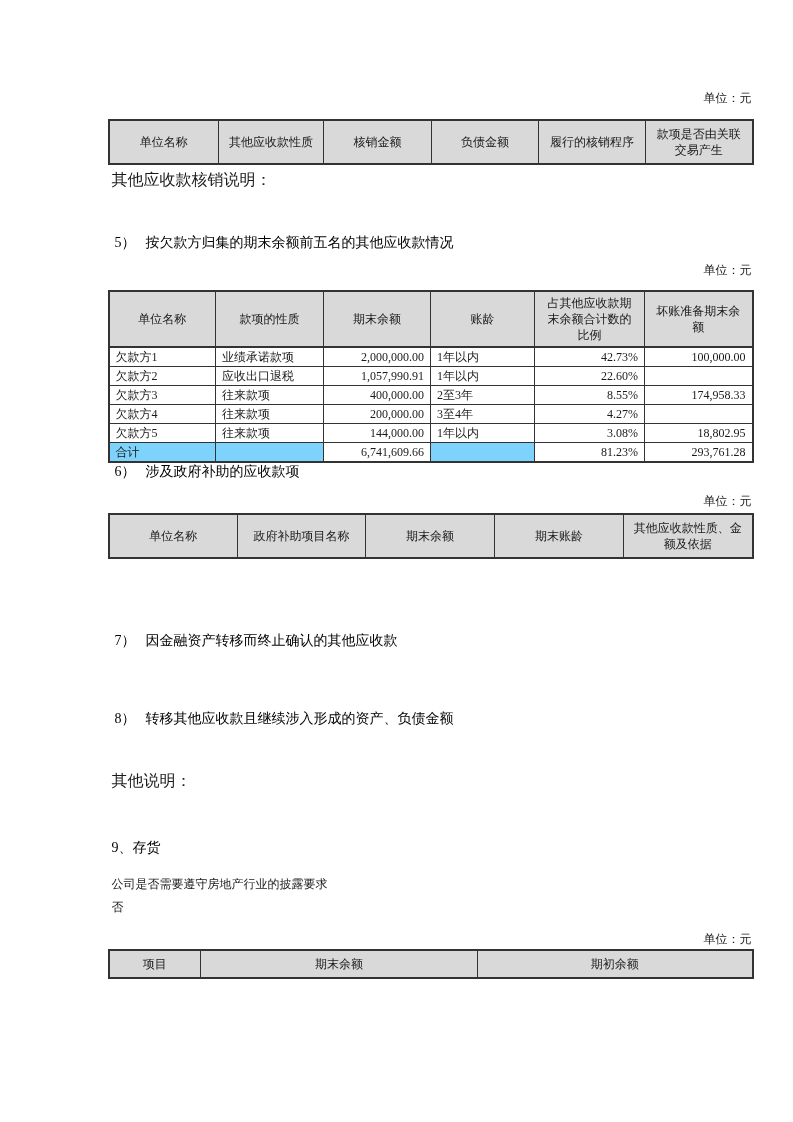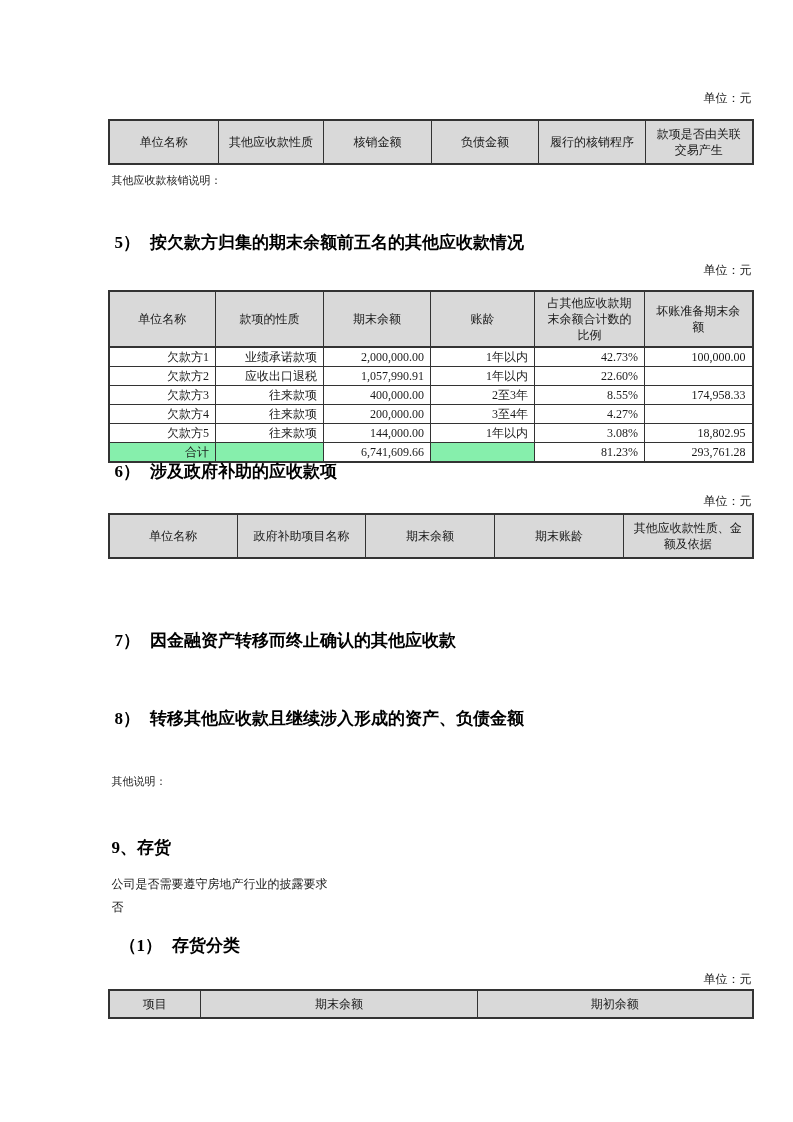--- a/index.html
+++ b/index.html
@@ -17,25 +17,25 @@
     width:644px; margin-left:68px;
     text-align:right;
     font-size:12px; line-height:16px;
   }
   .u1 { margin-top:90px; }
   .u2 { margin-top:10px; }
   .u3 { margin-top:12px; }
   .u4 { margin-top:16px; }
   .note {
     margin-left:72px; margin-top:7px;
-    font-size:11px; line-height:16px;
+    font-size:16px; line-height:16px;
   }
   .heading {
     margin-left:75px;
-    font-weight:bold; font-size:17px; line-height:18px;
+    font-weight:normal; font-size:14px; line-height:18px;
     color:#000;
   }
   .heading .num { margin-right:10px; }
   .h5 { margin-top:46px; }
   .h6 { }
   .h7 { margin-top:73px; }
   .h8 { margin-top:60px; }
   .h9 { margin-top:50px; margin-left:72px; }
   .hsub { margin-top:22px; margin-left:80px; }
   .other-note { margin-top:45px; }
@@ -56,23 +56,23 @@
     overflow:hidden;
   }
   th {
     background:#d9d9d9;
     text-align:center; vertical-align:middle;
     line-height:16px; padding:5px 7px;
   }
   .t2 th { padding:3px 7px; }
   tbody td { line-height:18px; padding:0 6px; vertical-align:middle; }
   .t2 thead th { border-bottom-width:2px; }
-  .al { text-align:right; }
+  .al { text-align:left; }
   .ar { text-align:right; }
-  .shaded { background:#86efac; }
+  .shaded { background:#7dd3fc; }
 </style>
 </head>
 <body>
 
 <div class="page">
 
   <div class="unit-label u1">单位：元</div>
 
   <table class="t1">
     <colgroup>
@@ -204,23 +204,20 @@
   <div class="heading h8">
     <span class="num">8）</span><span>转移其他应收款且继续涉入形成的资产、负债金额</span>
   </div>
 
   <div class="note other-note">其他说明：</div>
 
   <div class="heading h9">9、存货</div>
   <div class="question">公司是否需要遵守房地产行业的披露要求</div>
   <div class="answer">否</div>
 
-  <div class="heading hsub">
-    <span class="num">（1）</span><span>存货分类</span>
-  </div>
   <div class="unit-label u4">单位：元</div>
 
   <table class="t4">
     <colgroup>
       <col style="width:92px">
         <col style="width:277px">
         <col style="width:275px">
     </colgroup>
     <thead>
       <tr>

